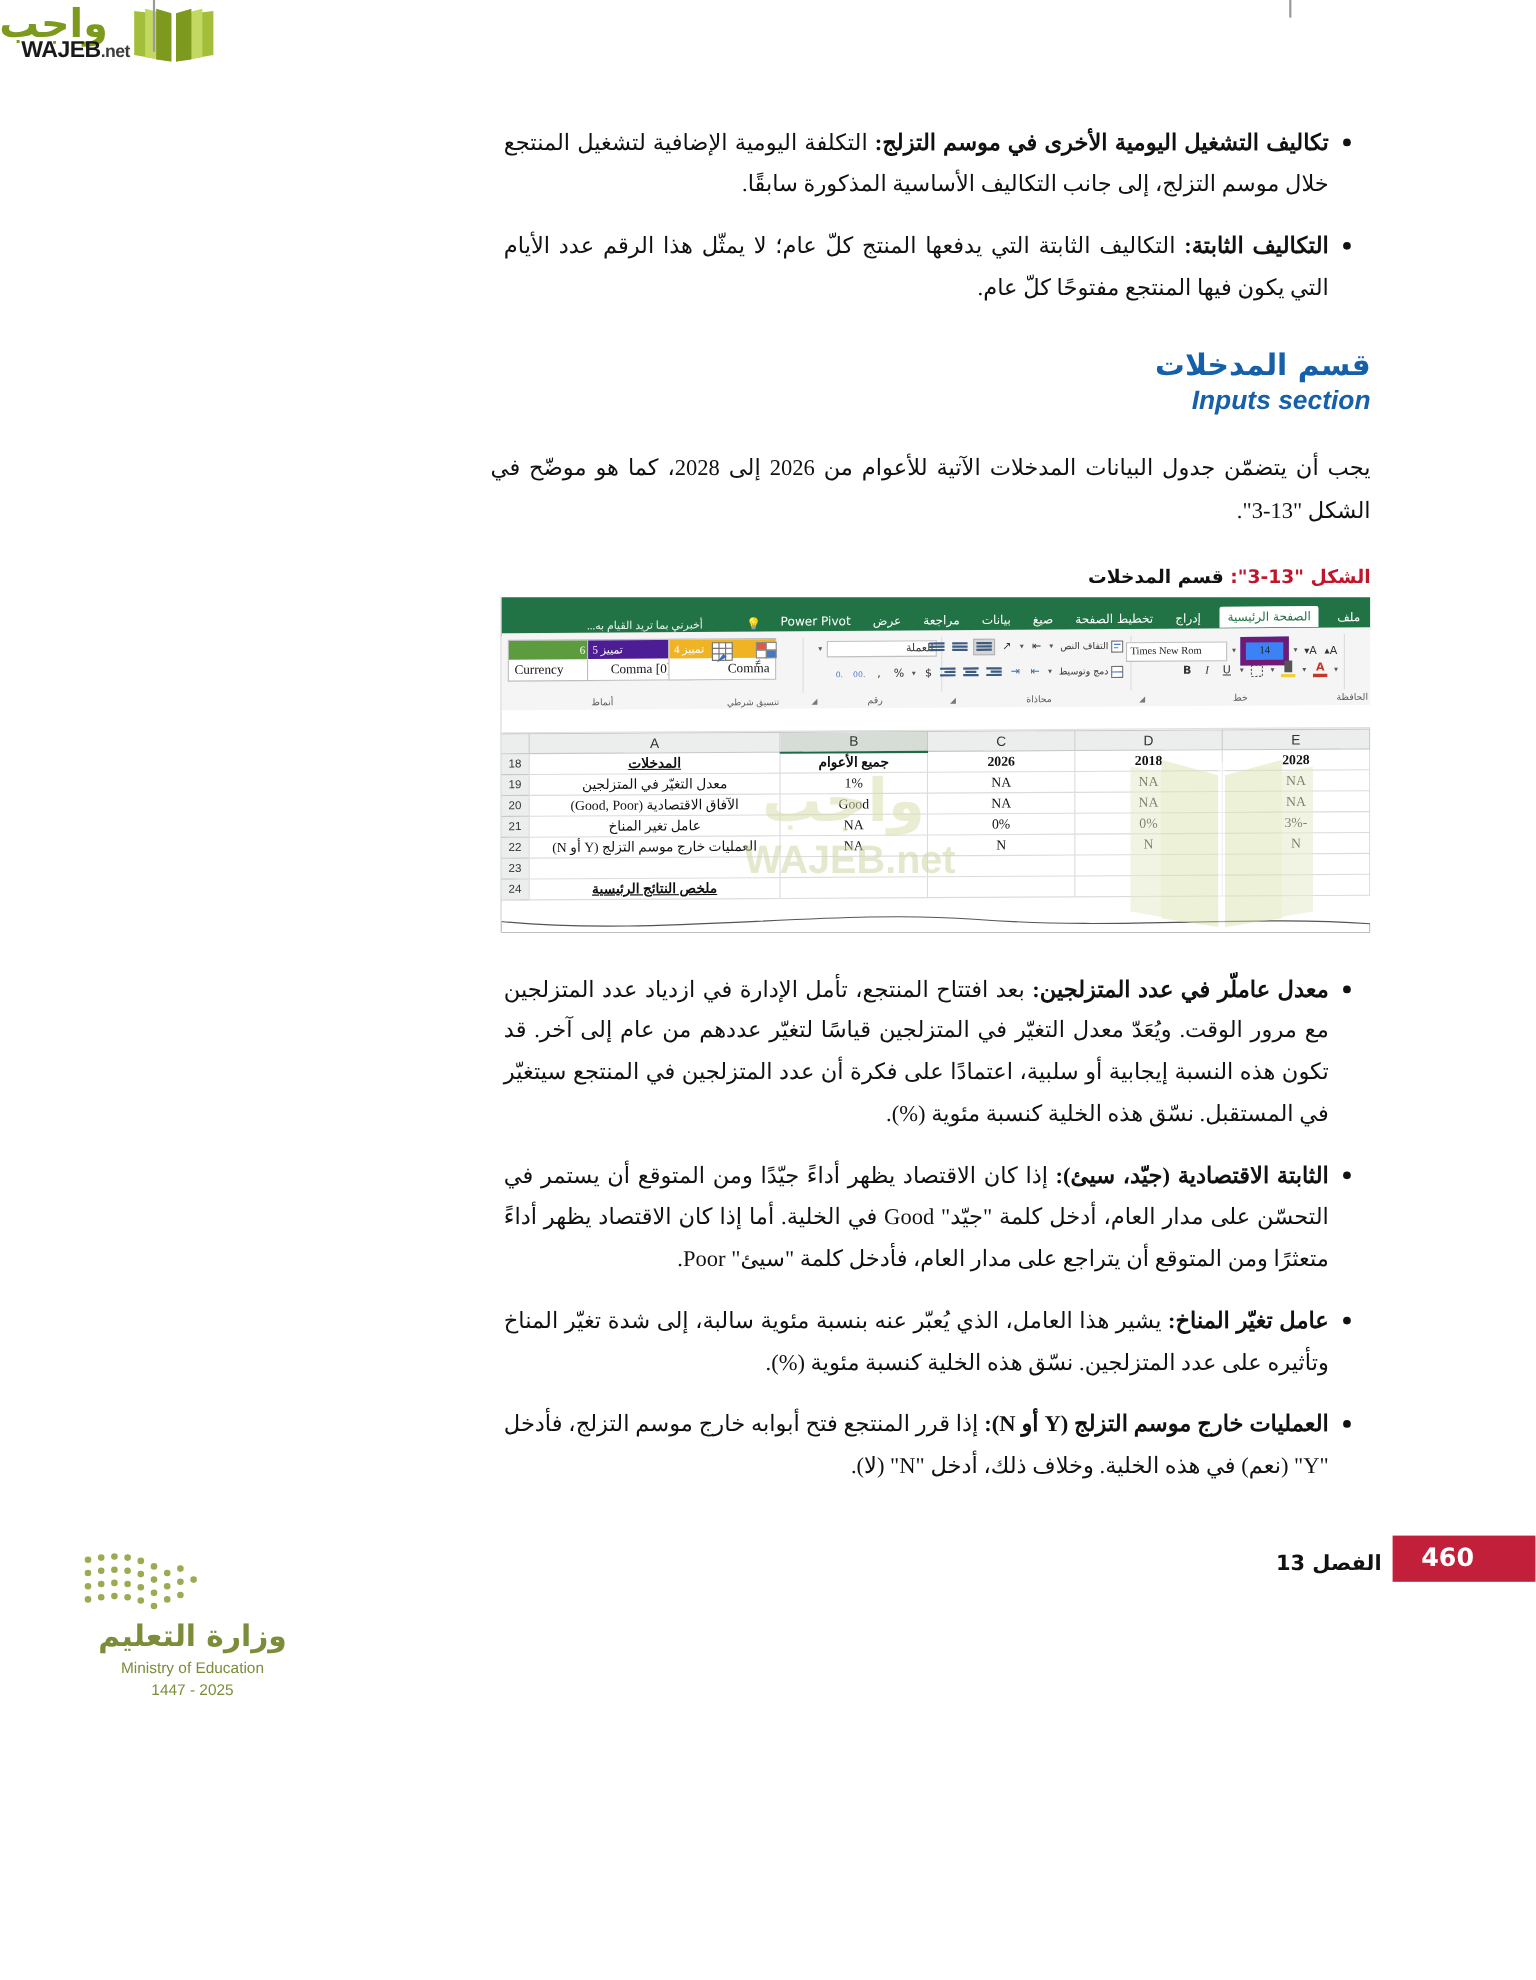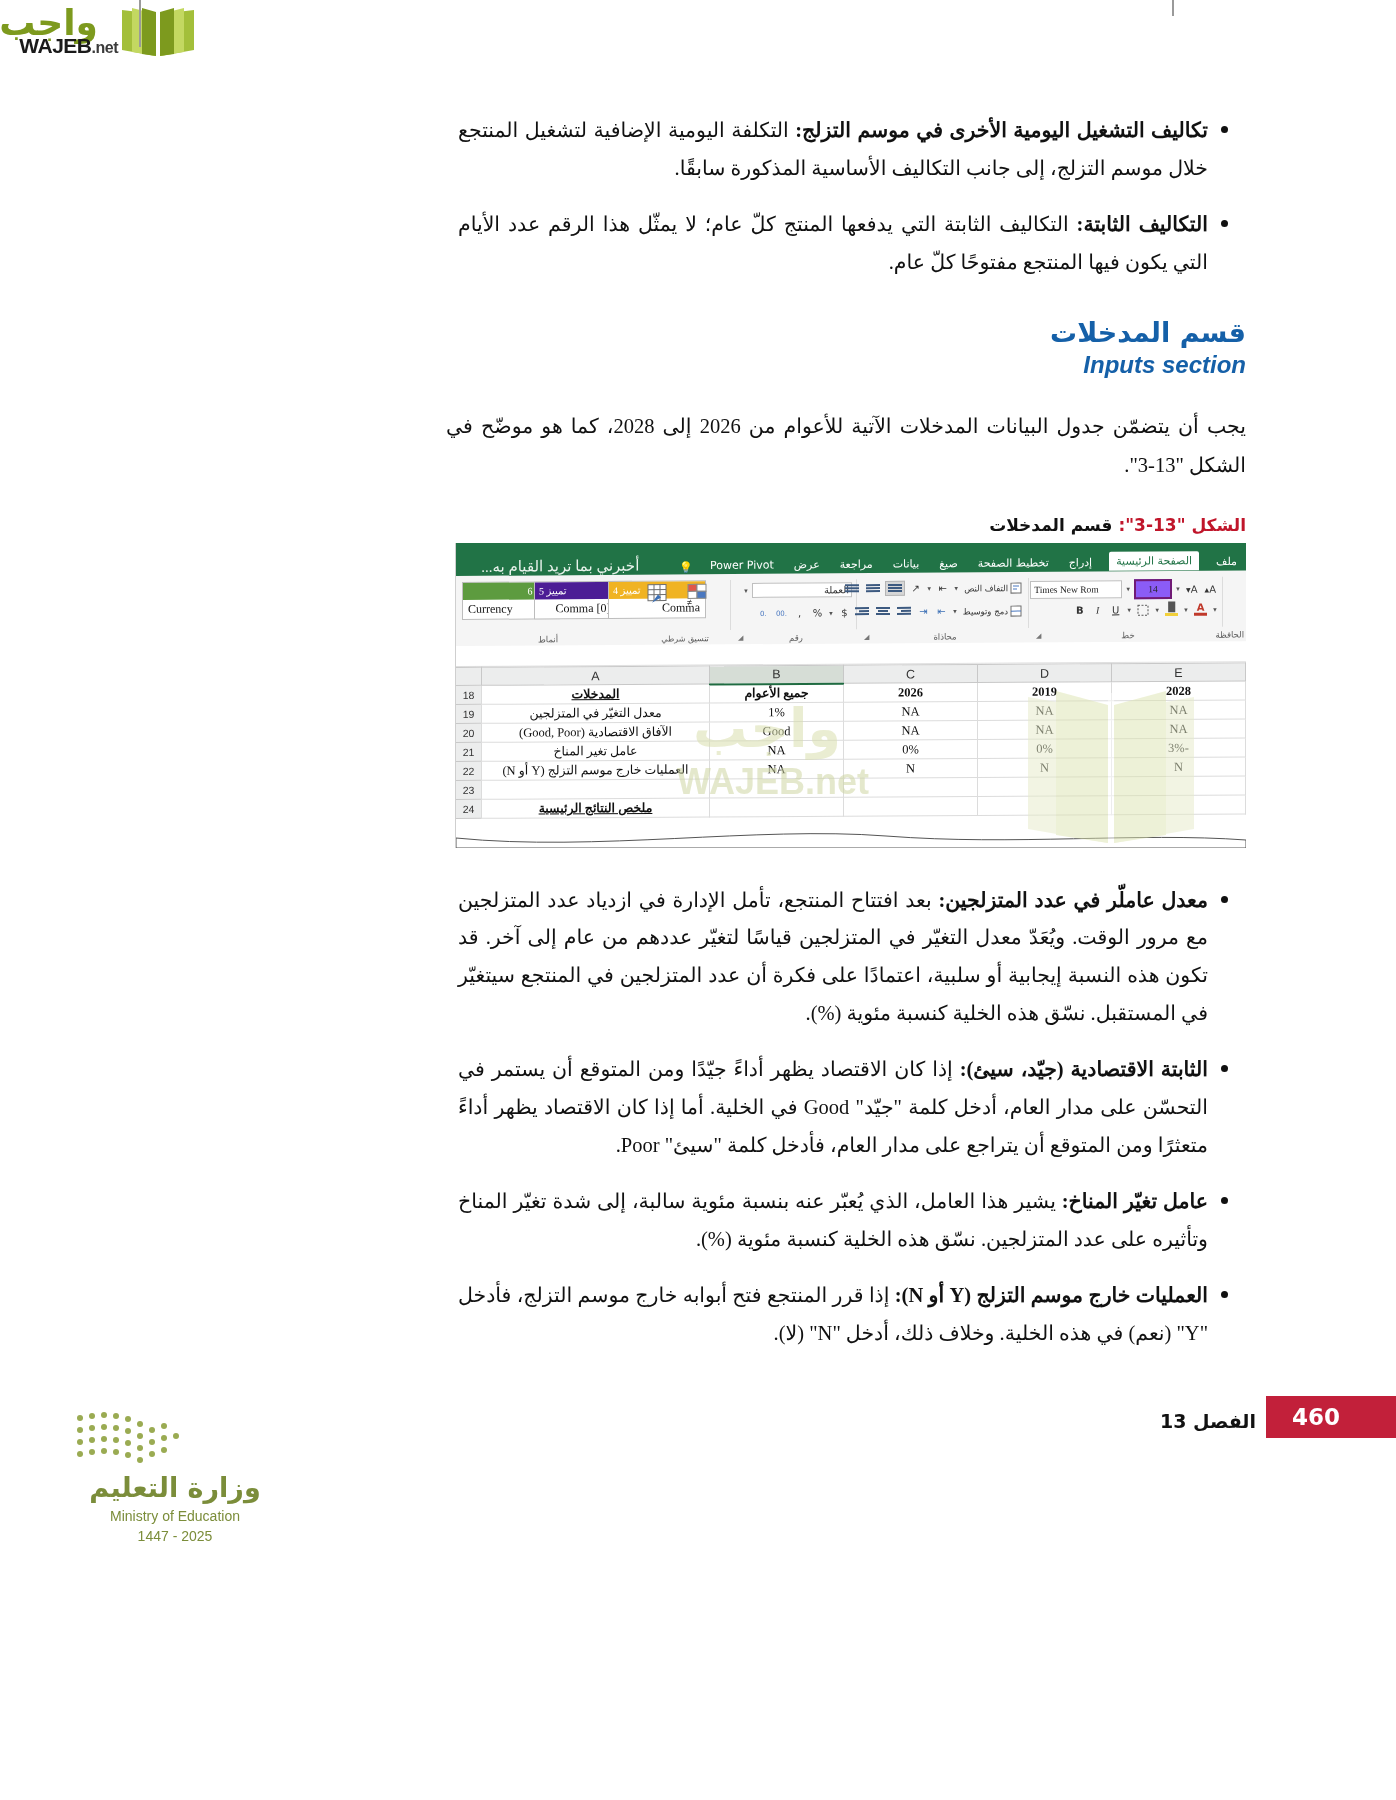--- a/index.html
+++ b/index.html
@@ -80,21 +80,21 @@
     position:absolute;left:0;top:0;width:790px;height:36px;
     direction:rtl;display:flex;align-items:flex-end;justify-content:flex-start;
     padding:0 6px 3px 6px;box-sizing:border-box;gap:14px;
     transform:skewY(-0.45deg);transform-origin:left top;
   }
   .xl-tab{
     color:#ffffff;font-size:11px;font-family:"DejaVu Sans","Liberation Sans",sans-serif;
     white-space:nowrap;padding:2px 3px;
   }
   .xl-tab.active{background:#ffffff;color:#217346;border-radius:2px 2px 0 0;padding:3px 7px;}
-  .xl-tell{color:#e9f3ec;font-size:15px;margin-right:26px;white-space:nowrap;}
+  .xl-tell{color:#e9f3ec;font-size:10px;margin-right:26px;white-space:nowrap;}
   .xl-bulb{color:#ffd34d;font-size:11px;}
 
   .xl-toolbar{
     position:absolute;left:0;top:33px;width:790px;height:72px;background:#f5f5f5;
     border-bottom:1px solid #d4d4d4;transform:skewY(-0.4deg);transform-origin:left top;
     direction:rtl;
   }
   .grp{position:absolute;top:2px;height:68px;}
   .grp .glabel{
     position:absolute;bottom:1px;width:100%;text-align:center;font-size:8.5px;color:#5a5a5a;
@@ -111,21 +111,21 @@
   .ctl.bold{font-weight:bold;}
   .ctl.ital{font-style:italic;font-family:"Liberation Serif",serif;}
   .ctl.und{text-decoration:underline;}
   .ctl.sel{background:#d6d6d6;border:1px solid #b5b5b5;}
   .caret{font-size:6px;color:#555;}
   .fontbox{
     border:1px solid #bfbfbf;background:#fff;height:16px;display:inline-flex;align-items:center;
     padding:0 3px;font-size:9.5px;font-family:"Liberation Serif",serif;color:#222;direction:ltr;
   }
   .sizebox{
-    border:2px solid #701a75;background:#8b5cf6;height:16px;width:34px;display:inline-flex;
+    border:5px solid #701a75;background:#3b82f6;height:16px;width:34px;display:inline-flex;
     align-items:center;justify-content:center;font-size:9.5px;color:#222;
   }
   .alignicon{display:inline-block;width:14px;height:12px;}
   .alignicon i{display:block;height:1.5px;background:#3d5a80;margin:1.5px 0;}
   .swatch{display:inline-block;width:13px;height:13px;position:relative;}
   .swatch .letter{font-size:10px;font-weight:bold;line-height:9px;display:block;text-align:center;}
   .swatch .bar{display:block;height:3px;width:13px;position:absolute;bottom:0;left:0;}
 
   .stylecard{
     position:absolute;width:96px;height:36px;border:1px solid #bdbdbd;background:#fff;
@@ -484,21 +484,21 @@
               <th class="colhdr">D</th>
               <th class="colhdr">C</th>
               <th class="colhdr sel">B</th>
               <th class="colhdr">A</th>
               <th class="colhdr"></th>
             </tr>
           </thead>
           <tbody>
             <tr>
               <td class="yearhdr">2028</td>
-              <td class="yearhdr">2019</td>
+              <td class="yearhdr">2018</td>
               <td class="yearhdr">2026</td>
               <td class="bhead">جميع الأعوام</td>
               <td class="acell head">المدخلات</td>
               <td class="rowhdr">18</td>
             </tr>
             <tr>
               <td>NA</td>
               <td>NA</td>
               <td>NA</td>
               <td>1%</td>

